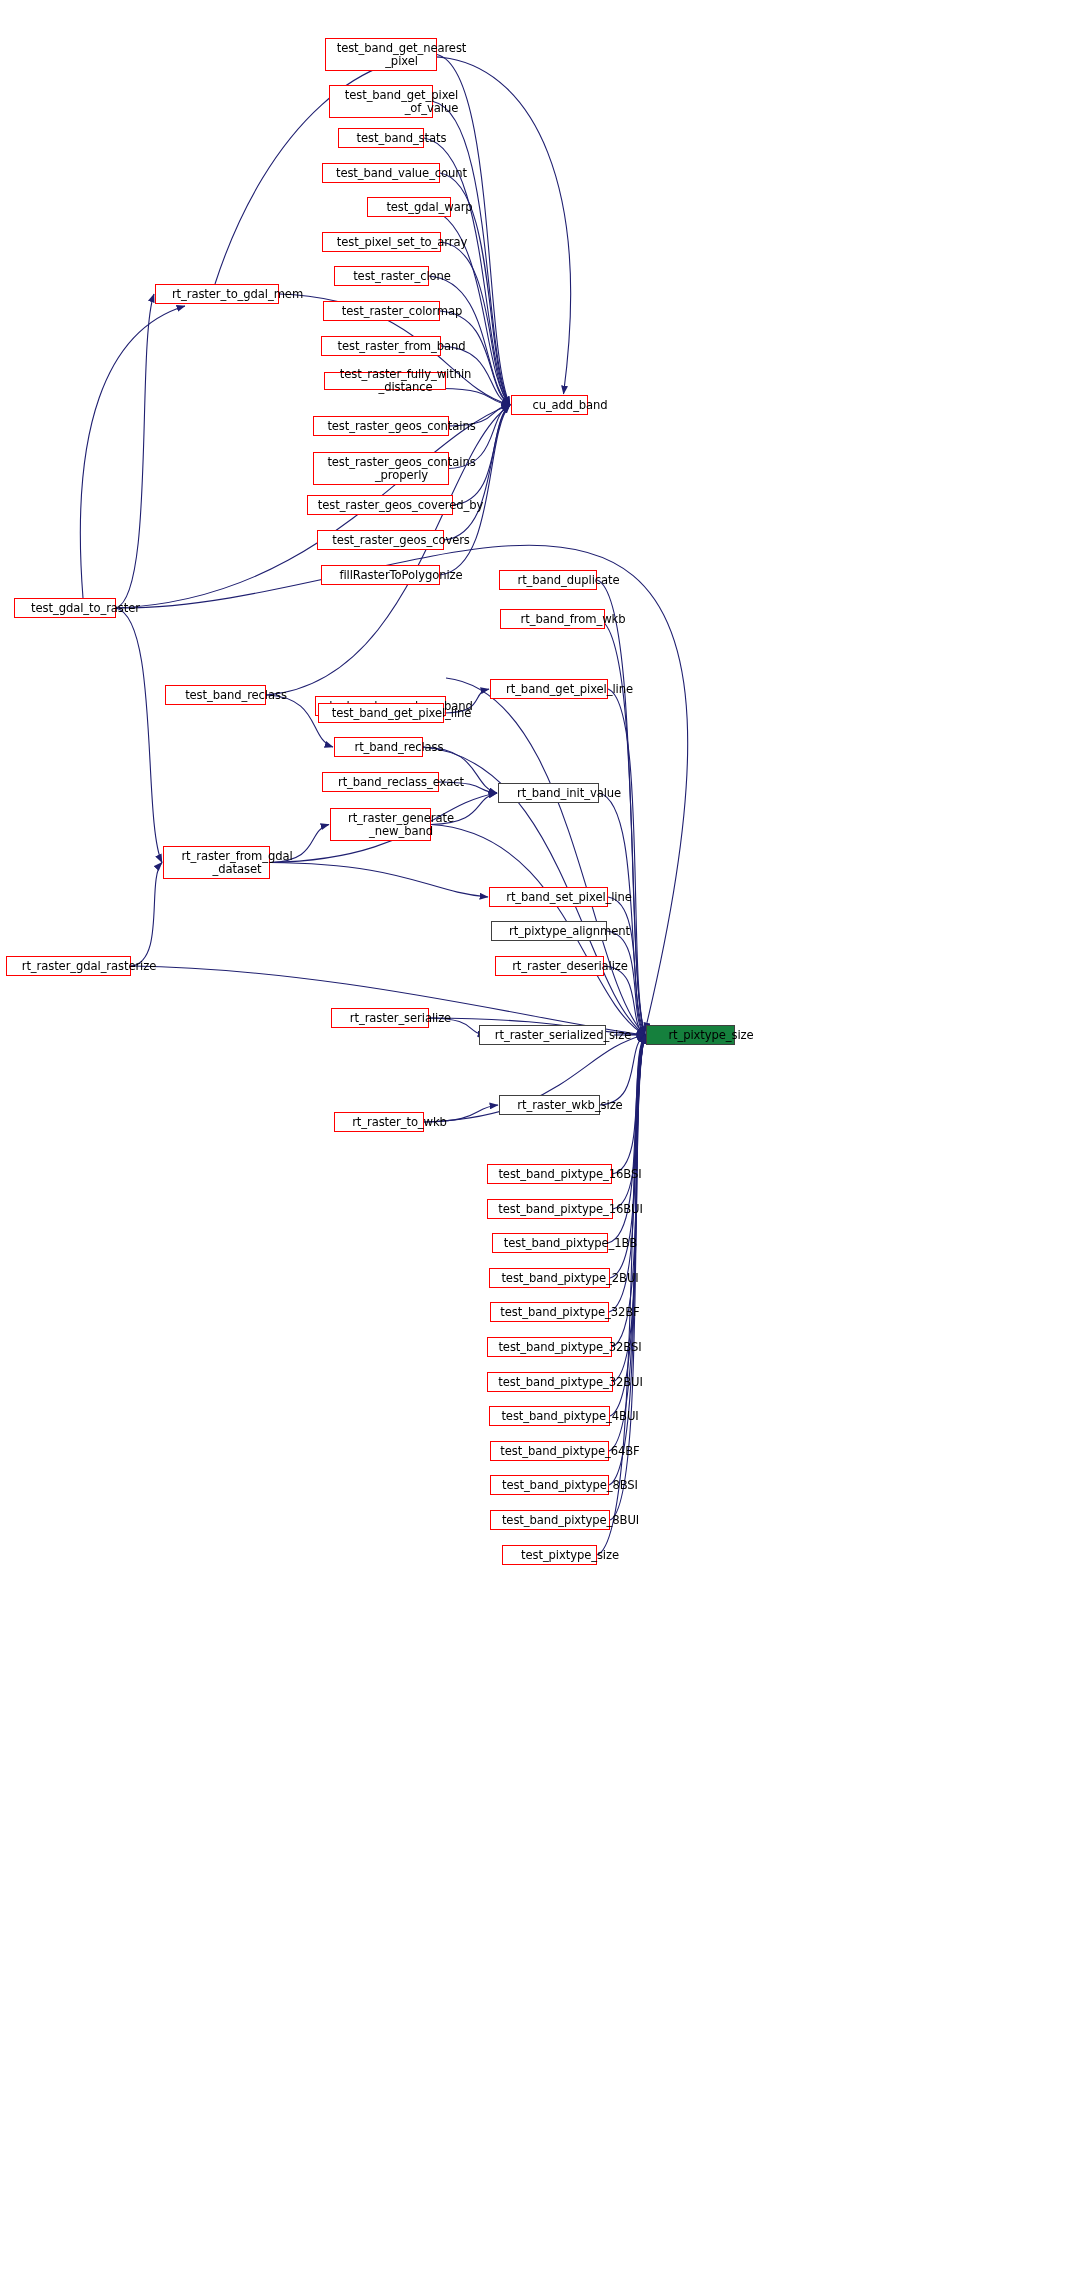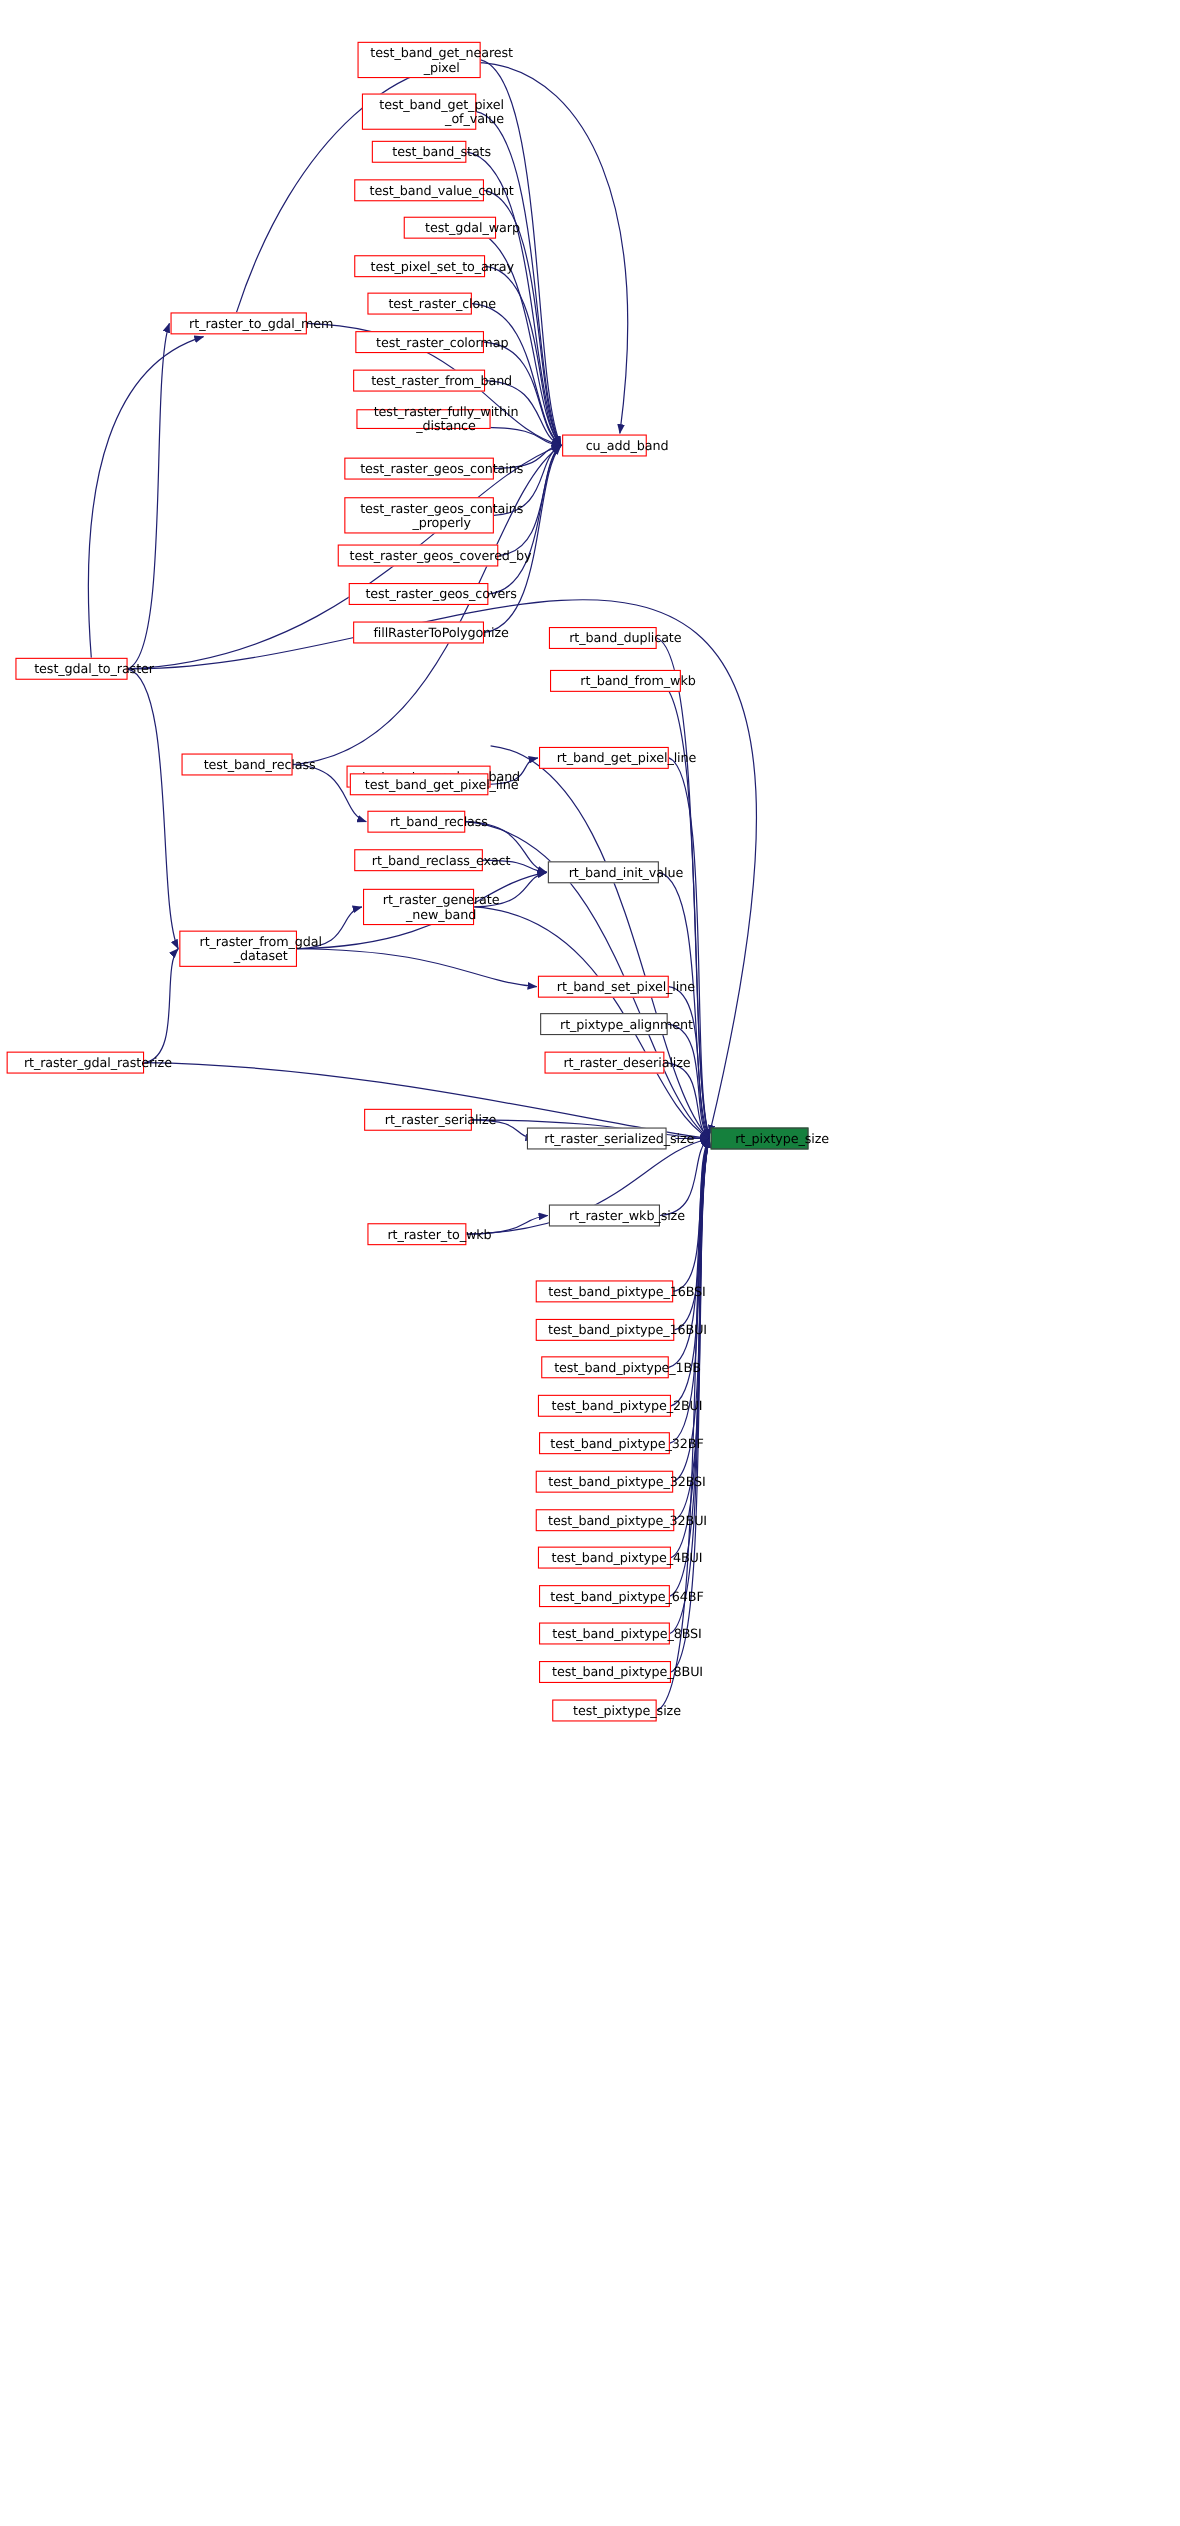--- a/index.html
+++ b/index.html
@@ -150,21 +150,21 @@
     <div class="node" style="left: 165px; top: 685px; width: 101px; height: 20px;">test_band_reclass</div>
     <div class="node" style="left: 163px; top: 846px; width: 107px; height: 33px;">rt_raster_from_gdal
 _dataset</div>
     <div class="node" style="left: 315px; top: 696px; width: 131px; height: 20px;">test_raster_replace_band</div>
     <div class="node" style="left: 318px; top: 703px; width: 126px; height: 20px;">test_band_get_pixel_line</div>
     <div class="node" style="left: 334px; top: 737px; width: 89px; height: 20px;">rt_band_reclass</div>
     <div class="node" style="left: 322px; top: 772px; width: 117px; height: 20px;">rt_band_reclass_exact</div>
     <div class="node" style="left: 330px; top: 808px; width: 101px; height: 33px;">rt_raster_generate
 _new_band</div>
     <div class="node" style="left: 499px; top: 570px; width: 98px; height: 20px;">rt_band_duplicate</div>
-    <div class="node" style="left: 500px; top: 609px; width: 119px; height: 20px;">rt_band_from_wkb</div>
+    <div class="node" style="left: 500px; top: 609px; width: 105px; height: 20px;">rt_band_from_wkb</div>
     <div class="node" style="left: 490px; top: 679px; width: 118px; height: 20px;">rt_band_get_pixel_line</div>
     <div class="node plain" style="left: 498px; top: 783px; width: 101px; height: 20px;">rt_band_init_value</div>
     <div class="node" style="left: 489px; top: 887px; width: 119px; height: 20px;">rt_band_set_pixel_line</div>
     <div class="node plain" style="left: 491px; top: 921px; width: 116px; height: 20px;">rt_pixtype_alignment</div>
     <div class="node" style="left: 495px; top: 956px; width: 109px; height: 20px;">rt_raster_deserialize</div>
     <div class="node" style="left: 331px; top: 1008px; width: 98px; height: 20px;">rt_raster_serialize</div>
     <div class="node plain" style="left: 479px; top: 1025px; width: 127px; height: 20px;">rt_raster_serialized_size</div>
     <div class="node current" style="left: 646px; top: 1025px; width: 89px; height: 20px;">rt_pixtype_size</div>
     <div class="node plain" style="left: 499px; top: 1095px; width: 101px; height: 20px;">rt_raster_wkb_size</div>
     <div class="node" style="left: 334px; top: 1112px; width: 90px; height: 20px;">rt_raster_to_wkb</div>

